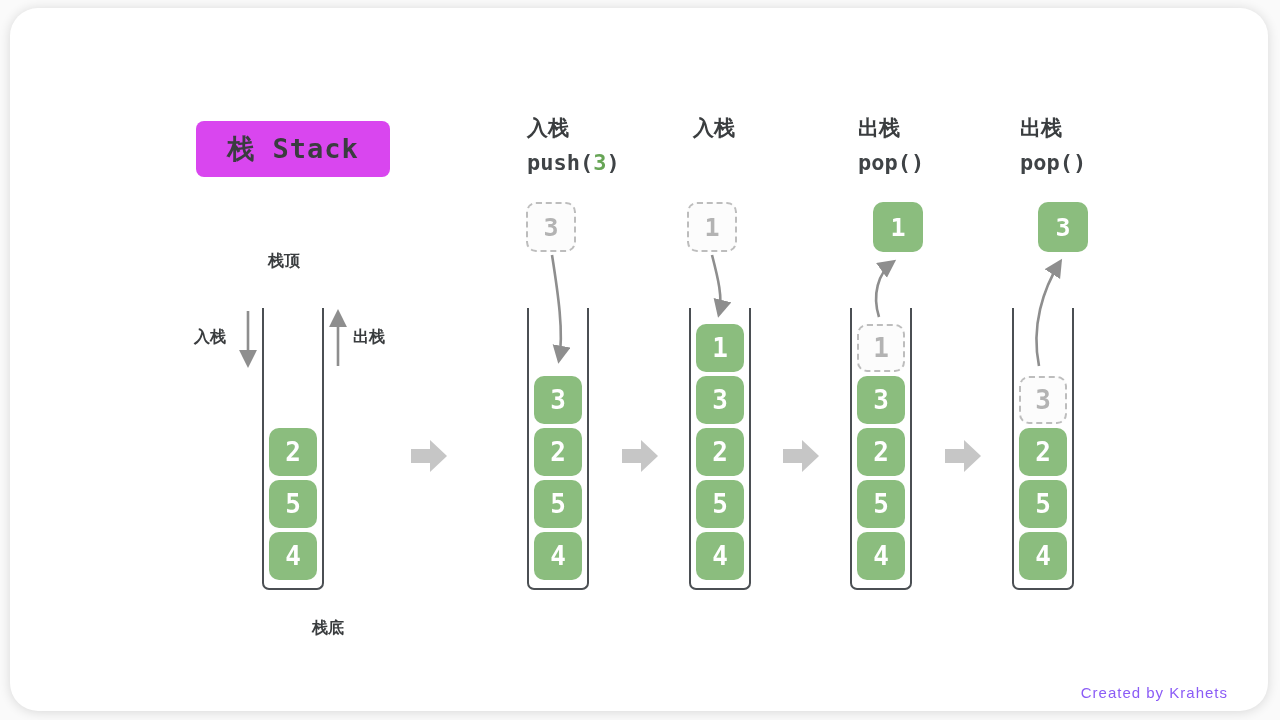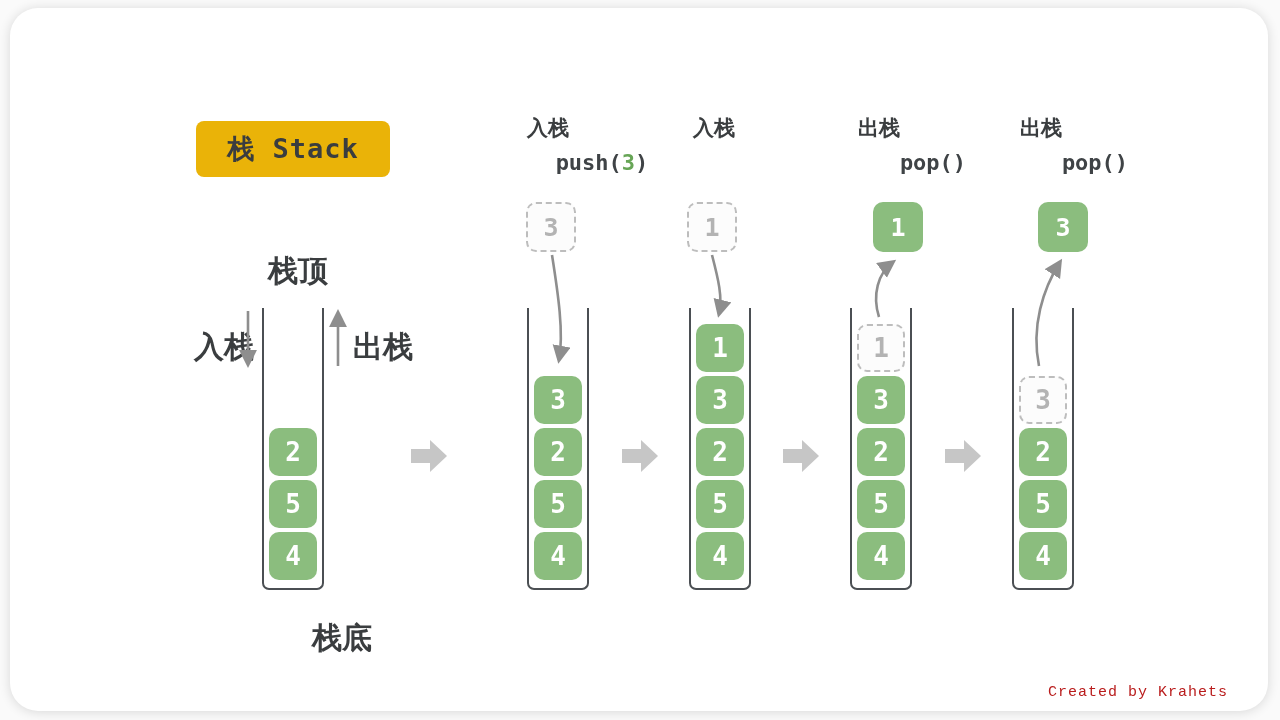--- a/index.html
+++ b/index.html
@@ -12,37 +12,37 @@
   .card {
     position:absolute; left:10px; top:8px; width:1258px; height:703px;
     background:#ffffff; border-radius:28px;
     box-shadow:0 1px 12px rgba(0,0,0,0.14);
   }
   .abs { position:absolute; }
 
   
   .title-badge {
     left:186px; top:113px; width:194px; height:56px;
-    background:#eab308; border-radius:8px;
+    background:#d946ef; border-radius:8px;
     display:flex; align-items:center; justify-content:center;
     font-family:"DejaVu Sans Mono", monospace;
     font-size:27px; font-weight:bold; color:#3a3d3f; letter-spacing:1px;
   }
 
   
   .op-header { top:106px; width:150px; }
   .op-name { font-size:21px; font-weight:bold; color:#3a3d3f; line-height:28px; }
   .op-code {
     margin-top:7px; font-family:"DejaVu Sans Mono", monospace;
-    font-size:22px; font-weight:600; color:#3f4346; line-height:28px;text-align:center;
+    font-size:22px; font-weight:600; color:#3f4346; line-height:28px;
   }
   .op-code .green-num { color:#67a556; font-weight:bold; }
 
   
-  .side-label { font-size:30px; font-weight:bold; color:#3a3d3f; }
+  .side-label { font-size:16px; font-weight:bold; color:#3a3d3f; }
 
   
   .stack {
     top:300px; width:62px; height:282px; box-sizing:border-box;
     border-left:2px solid #4b4f53; border-right:2px solid #4b4f53;
     border-bottom:2px solid #4b4f53;
     border-radius:0 0 7px 7px; background:#ffffff;
   }
   .cell {
     position:absolute; left:5px; width:48px; height:48px;
@@ -64,22 +64,22 @@
   }
   .float-box.dashed { background:#fcfcfc; border:2px dashed #bdbdbd; color:#b3b3b3; }
   .float-box.solid  { background:#8bbd7e; color:#ffffff; }
 
   
   .overlay { left:0; top:0; width:1280px; height:720px; pointer-events:none; }
 
   
   .watermark {
     right:40px; top:676px;
-    font-family:Liberation Mono, monospace;
-    font-size:15px; color:#b91c1c; letter-spacing:1px;
+    font-family:Liberation Sans, sans-serif;
+    font-size:15px; color:#8b5cf6; letter-spacing:1px;
   }
 </style>
 </head>
 <body>
 
 <div class="card">
 
   <div class="abs title-badge">
     <span>栈 Stack</span>
   </div>

